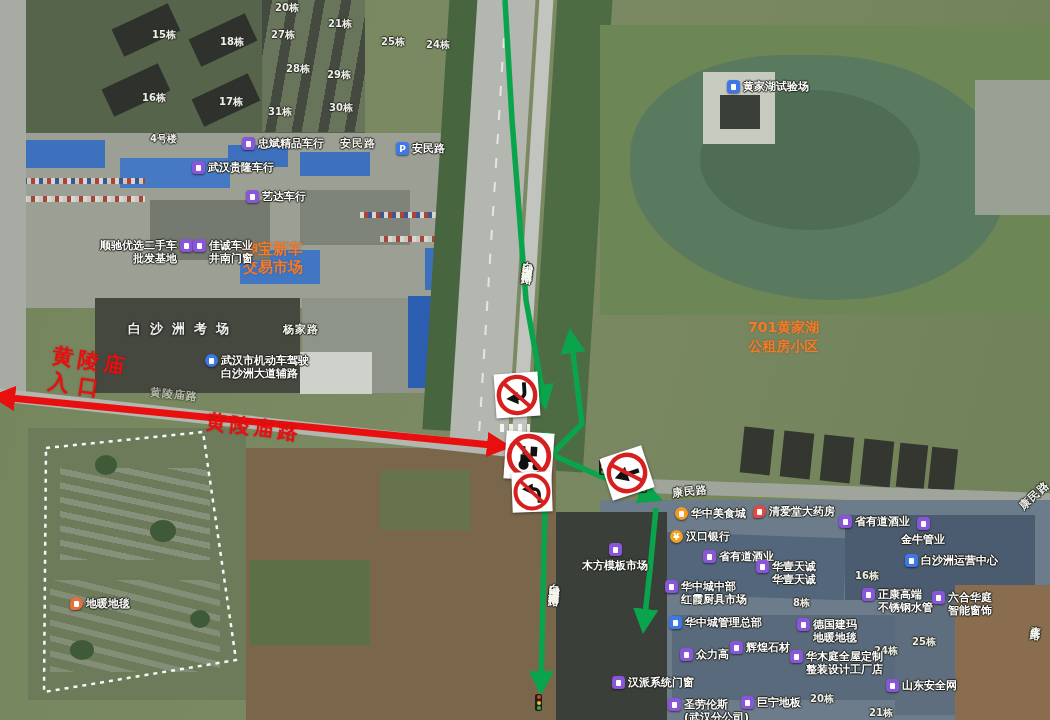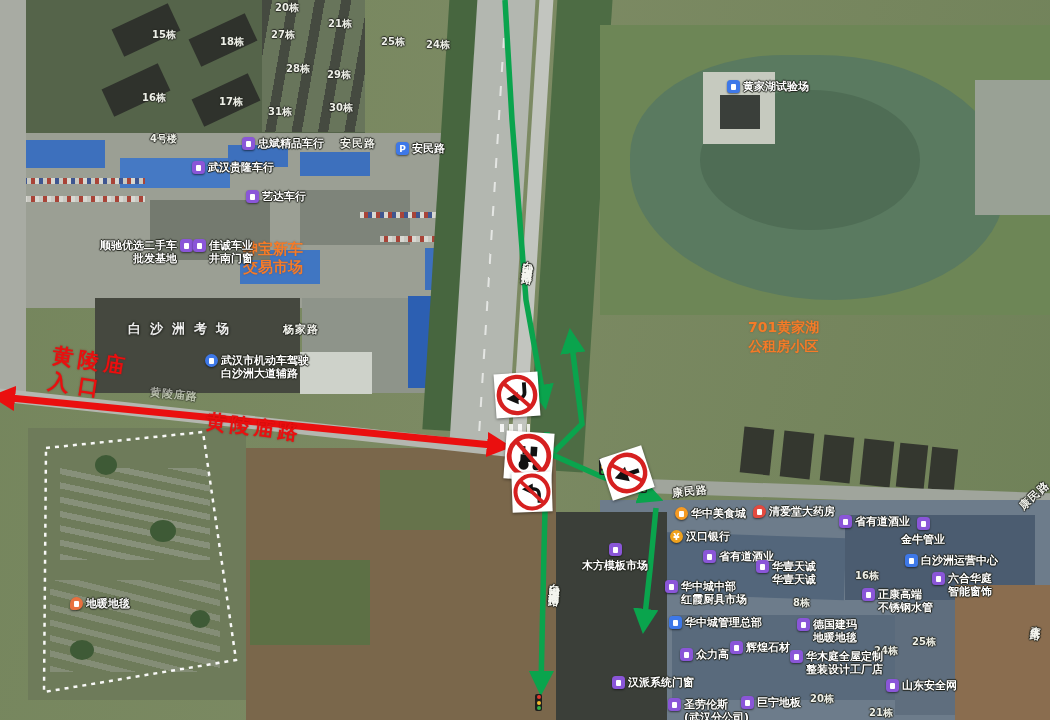--- a/index.html
+++ b/index.html
@@ -303,21 +303,21 @@
     <span class="pin company"></span>
     <span class="plabel">白沙洲运营中心</span>
   </div>
   <div class="poi" style="left:862px;top:588px;">
     <span class="pin shop"></span>
     <span class="lines">
       <span class="plabel">正康高端</span>
       <span class="plabel">不锈钢水管</span>
     </span>
   </div>
-  <div class="poi" style="left:932px;top:572px;text-align:right;">
+  <div class="poi" style="left:932px;top:591px;text-align:right;">
     <span class="pin shop"></span>
     <span class="lines">
       <span class="plabel">六合华庭</span>
       <span class="plabel">智能窗饰</span>
     </span>
   </div>
   <div class="poi col" style="left:575px;top:543px;width:80px;">
     <span class="pin shop"></span>
     <span class="plabel">木方模板市场</span>
   </div>

